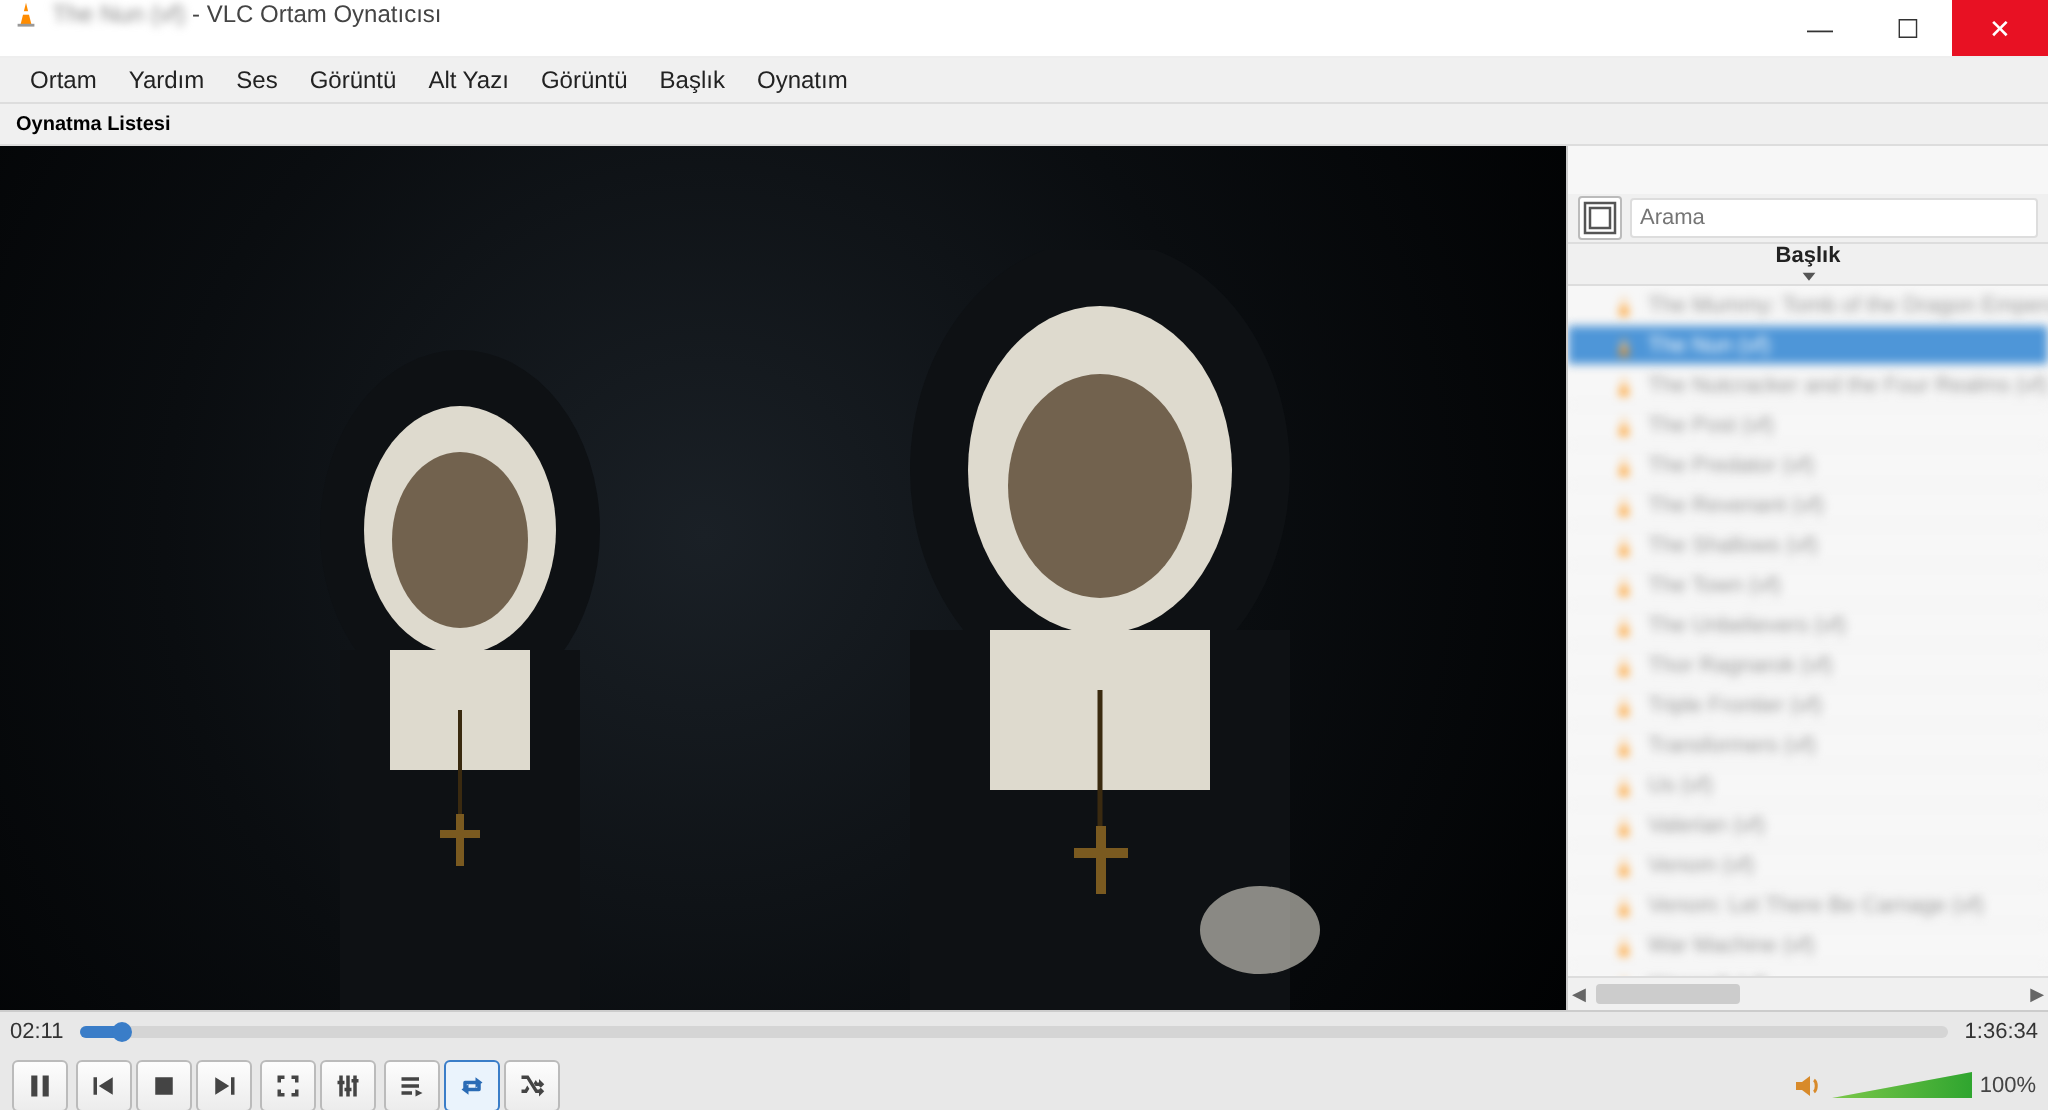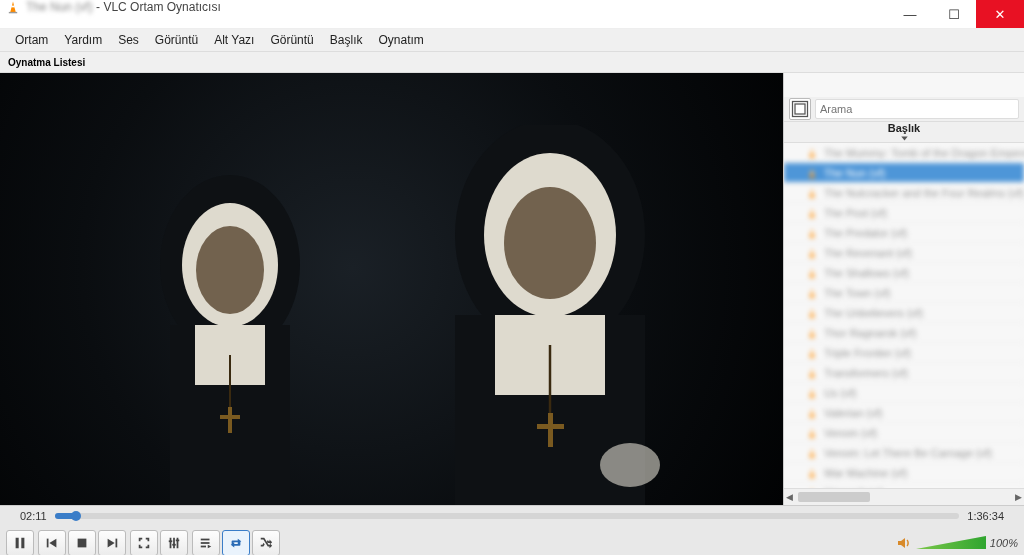--- a/index.html
+++ b/index.html
@@ -190,21 +190,21 @@
     left: 14px;
     width: 30%;
     height: 10px;
     background: #ccc;
     border-radius: 2px;
   }
   .seekrow {
     height: 20px;
     display: flex;
     align-items: center;
-    padding: 0 20px;
+    padding: 0 5px;
     gap: 8px;
     background: #e8e8e8;
   }
   .seekrow .time {
     font-size: 11px;
     color: #333;
   }
   .seekbar {
     flex: 1;
     height: 6px;
@@ -254,21 +254,20 @@
   .cbtn.active { border-color: #3a7dc8; background: #eaf3fc; }
   .cgroup {
     display: flex;
     gap: 2px;
   }
   .spacer { flex: 1; }
   .volume {
     display: flex;
     align-items: center;
     gap: 4px;
-    font-style: italic;
   }
   .volume .percent {
     font-size: 11px;
     color: #444;
   }
   .volbar {
     width: 70px;
     height: 18px;
     position: relative;
   }

